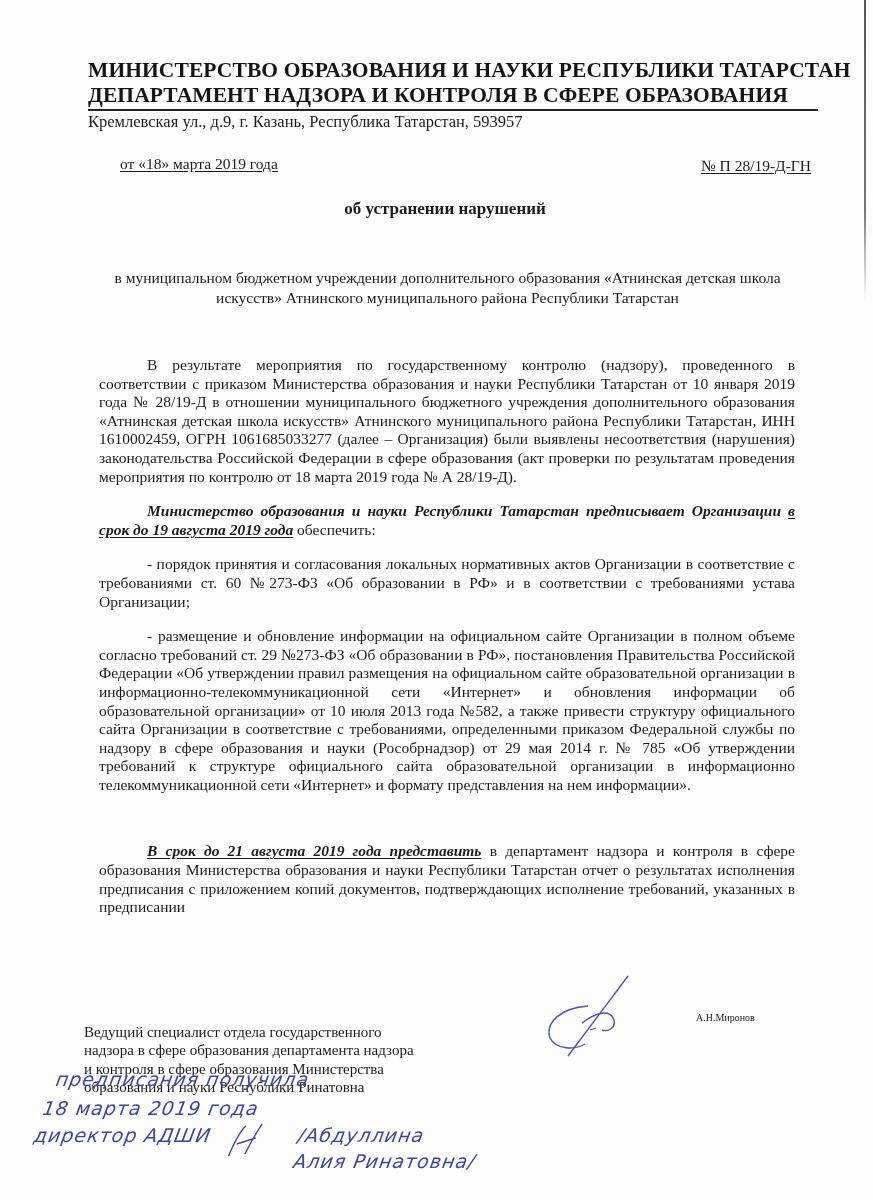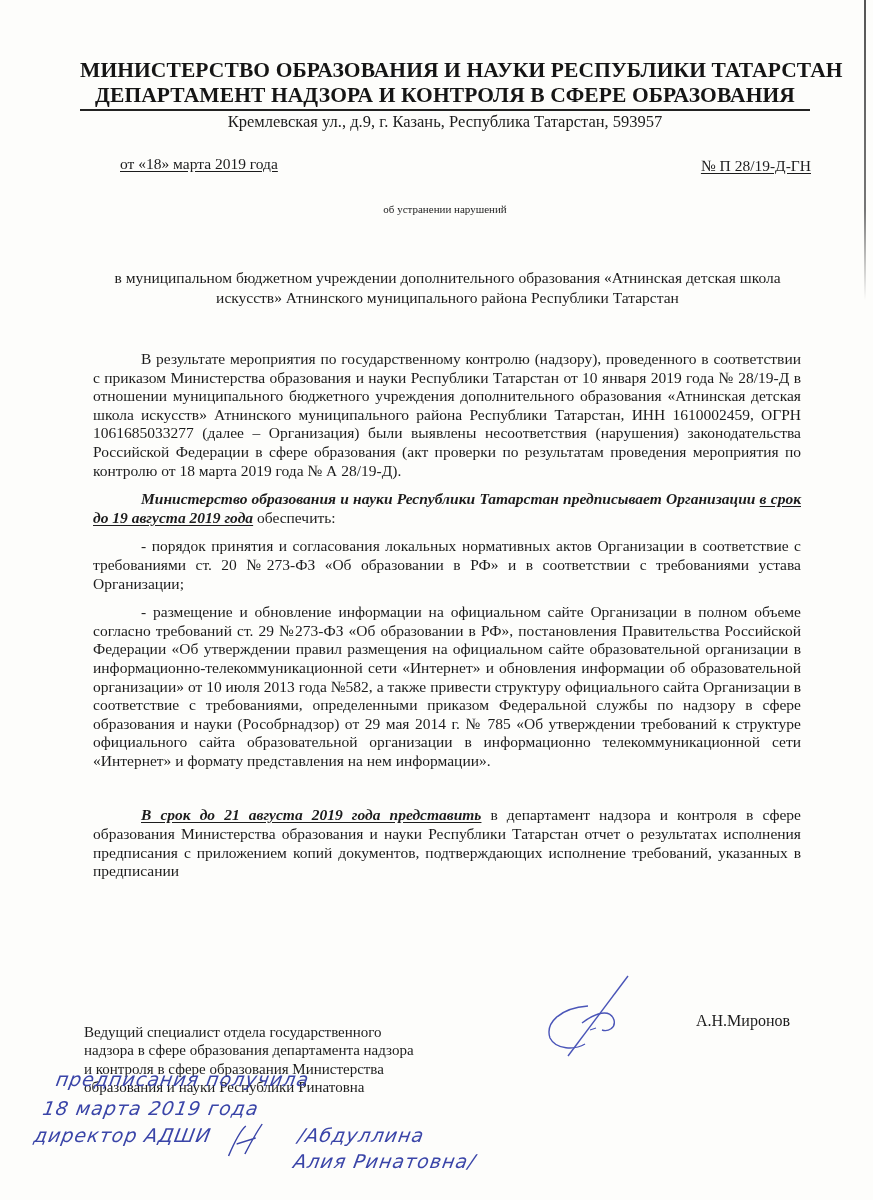--- a/index.html
+++ b/index.html
@@ -7,55 +7,55 @@
     width:873px; height:1200px; overflow:hidden; position:relative;
     background:#fdfdfb;
     font-family:"Liberation Serif", "DejaVu Serif", serif;
     color:#1c1c1c;
   }
   .page { position:absolute; inset:0; }
   .scan-edge {
     position:absolute; left:864px; top:0; width:2px; height:300px;
     background:linear-gradient(#555 0%, #777 70%, rgba(150,150,150,0) 100%);
   }
-  .header { position:absolute; left:80px; top:58px; width:730px; text-align:center; }
+  .header { position:absolute; left:88px; top:58px; width:730px; }
   .header .l1, .header .l2 {
     font-weight:bold; font-size:21.5px; line-height:25px; letter-spacing:0.1px;
     white-space:nowrap; color:#151515;
   }
   .header .rule { height:2px; background:#222; margin-top:1px; }
   .header .addr { font-size:16.5px; line-height:20px; margin-top:1px; }
   .date-line {
     position:absolute; left:120px; top:155px; font-size:15.5px;
     text-decoration:underline; text-underline-offset:2px;
   }
   .doc-number {
     position:absolute; right:62px; top:157px; font-size:15.5px;
     text-decoration:underline; text-underline-offset:2px;
   }
   .title-block { position:absolute; left:80px; top:198px; width:730px; text-align:center; }
   .title-block .t1 { font-weight:bold; font-size:16px; line-height:22px; }
-  .title-block .t2 { font-weight:normal; font-size:11px; line-height:22px;text-align:center; }
+  .title-block .t2 { font-weight:bold; font-size:17px; line-height:22px;text-align:center; }
   .subject {
     position:absolute; left:100px; top:268px; width:695px;
     text-align:center; font-size:15.5px; line-height:20px;
   }
   .body {
     position:absolute; left:83px; top:340px; width:728px;
     font-size:15.5px; line-height:18.6px; text-align:justify;
   }
-  .body p { margin:10px; text-indent:48px; }
+  .body p { margin:16px; text-indent:48px; }
   .body .bi { font-weight:bold; font-style:italic; }
   .body .u { text-decoration:underline; text-underline-offset:2px; }
   .gap { height:16px; }
   .sign-block {
     position:absolute; left:84px; top:1023px; width:390px;
     font-size:15px; line-height:18.4px;
   }
-  .signer-name { position:absolute; left:696px; top:1012px; font-size:16px; }
+  .signer-name { position:absolute; left:696px; top:1012px; font-size:10px; }
   .signature { position:absolute; left:530px; top:968px; width:110px; height:90px; }
   .handwriting {
     position:absolute; left:0; top:1060px; width:600px; height:130px;
     font-family:"DejaVu Sans", sans-serif; font-style:italic; color:#3a45a8;
     font-size:19px; letter-spacing:1px; transform:skewX(-10deg);
   }
   .handwriting div { position:absolute; white-space:nowrap; }
   .hw1 { left:48px; top:8px; }
   .hw2 { left:40px; top:37px; }
   .hw3 { left:36px; top:64px; }
@@ -81,21 +81,21 @@
 
   <div class="title-block">
     <div class="t2">об устранении нарушений</div>
   </div>
 
   <div class="subject">в муниципальном бюджетном учреждении дополнительного образования «Атнинская детская школа искусств» Атнинского муниципального района Республики Татарстан</div>
 
   <div class="body">
     <p>В результате мероприятия по государственному контролю (надзору), проведенного в соответствии с приказом Министерства образования и науки Республики Татарстан от 10 января 2019 года № 28/19-Д в отношении муниципального бюджетного учреждения дополнительного образования «Атнинская детская школа искусств» Атнинского муниципального района Республики Татарстан, ИНН 1610002459, ОГРН 1061685033277 (далее – Организация) были выявлены несоответствия (нарушения) законодательства Российской Федерации в сфере образования (акт проверки по результатам проведения мероприятия по контролю от 18 марта 2019 года № А 28/19-Д).</p>
     <p><span class="bi">Министерство образования и науки Республики Татарстан предписывает Организации</span> <span class="bi u">в срок до 19 августа 2019 года</span><span> обеспечить:</span></p>
-    <p>- порядок принятия и согласования локальных нормативных актов Организации в соответствие с требованиями ст. 20 №273-ФЗ «Об образовании в РФ» и в соответствии с требованиями устава Организации;</p>
+    <p>- порядок принятия и согласования локальных нормативных актов Организации в соответствие с требованиями ст. 60 №273-ФЗ «Об образовании в РФ» и в соответствии с требованиями устава Организации;</p>
     <p>- размещение и обновление информации на официальном сайте Организации в полном объеме согласно требований ст. 29 №273-ФЗ «Об образовании в РФ», постановления Правительства Российской Федерации «Об утверждении правил размещения на официальном сайте образовательной организации в информационно-телекоммуникационной сети «Интернет» и обновления информации об образовательной организации» от 10 июля 2013 года №582, а также привести структуру официального сайта Организации в соответствие с требованиями, определенными приказом Федеральной службы по надзору в сфере образования и науки (Рособрнадзор) от 29 мая 2014 г. № 785 «Об утверждении требований к структуре официального сайта образовательной организации в информационно телекоммуникационной сети «Интернет» и формату представления на нем информации».</p>
     <div class="gap"></div>
     <p><span class="bi u">В срок до 21 августа 2019 года представить</span><span> в департамент надзора и контроля в сфере образования Министерства образования и науки Республики Татарстан отчет о результатах исполнения предписания с приложением копий документов, подтверждающих исполнение требований, указанных в предписании</span></p>
   </div>
 
   <div class="sign-block">
     <div>Ведущий специалист отдела государственного</div>
     <div>надзора в сфере образования департамента надзора</div>
     <div>и контроля в сфере образования Министерства</div>
     <div>образования и науки Республики Ринатовна</div>

